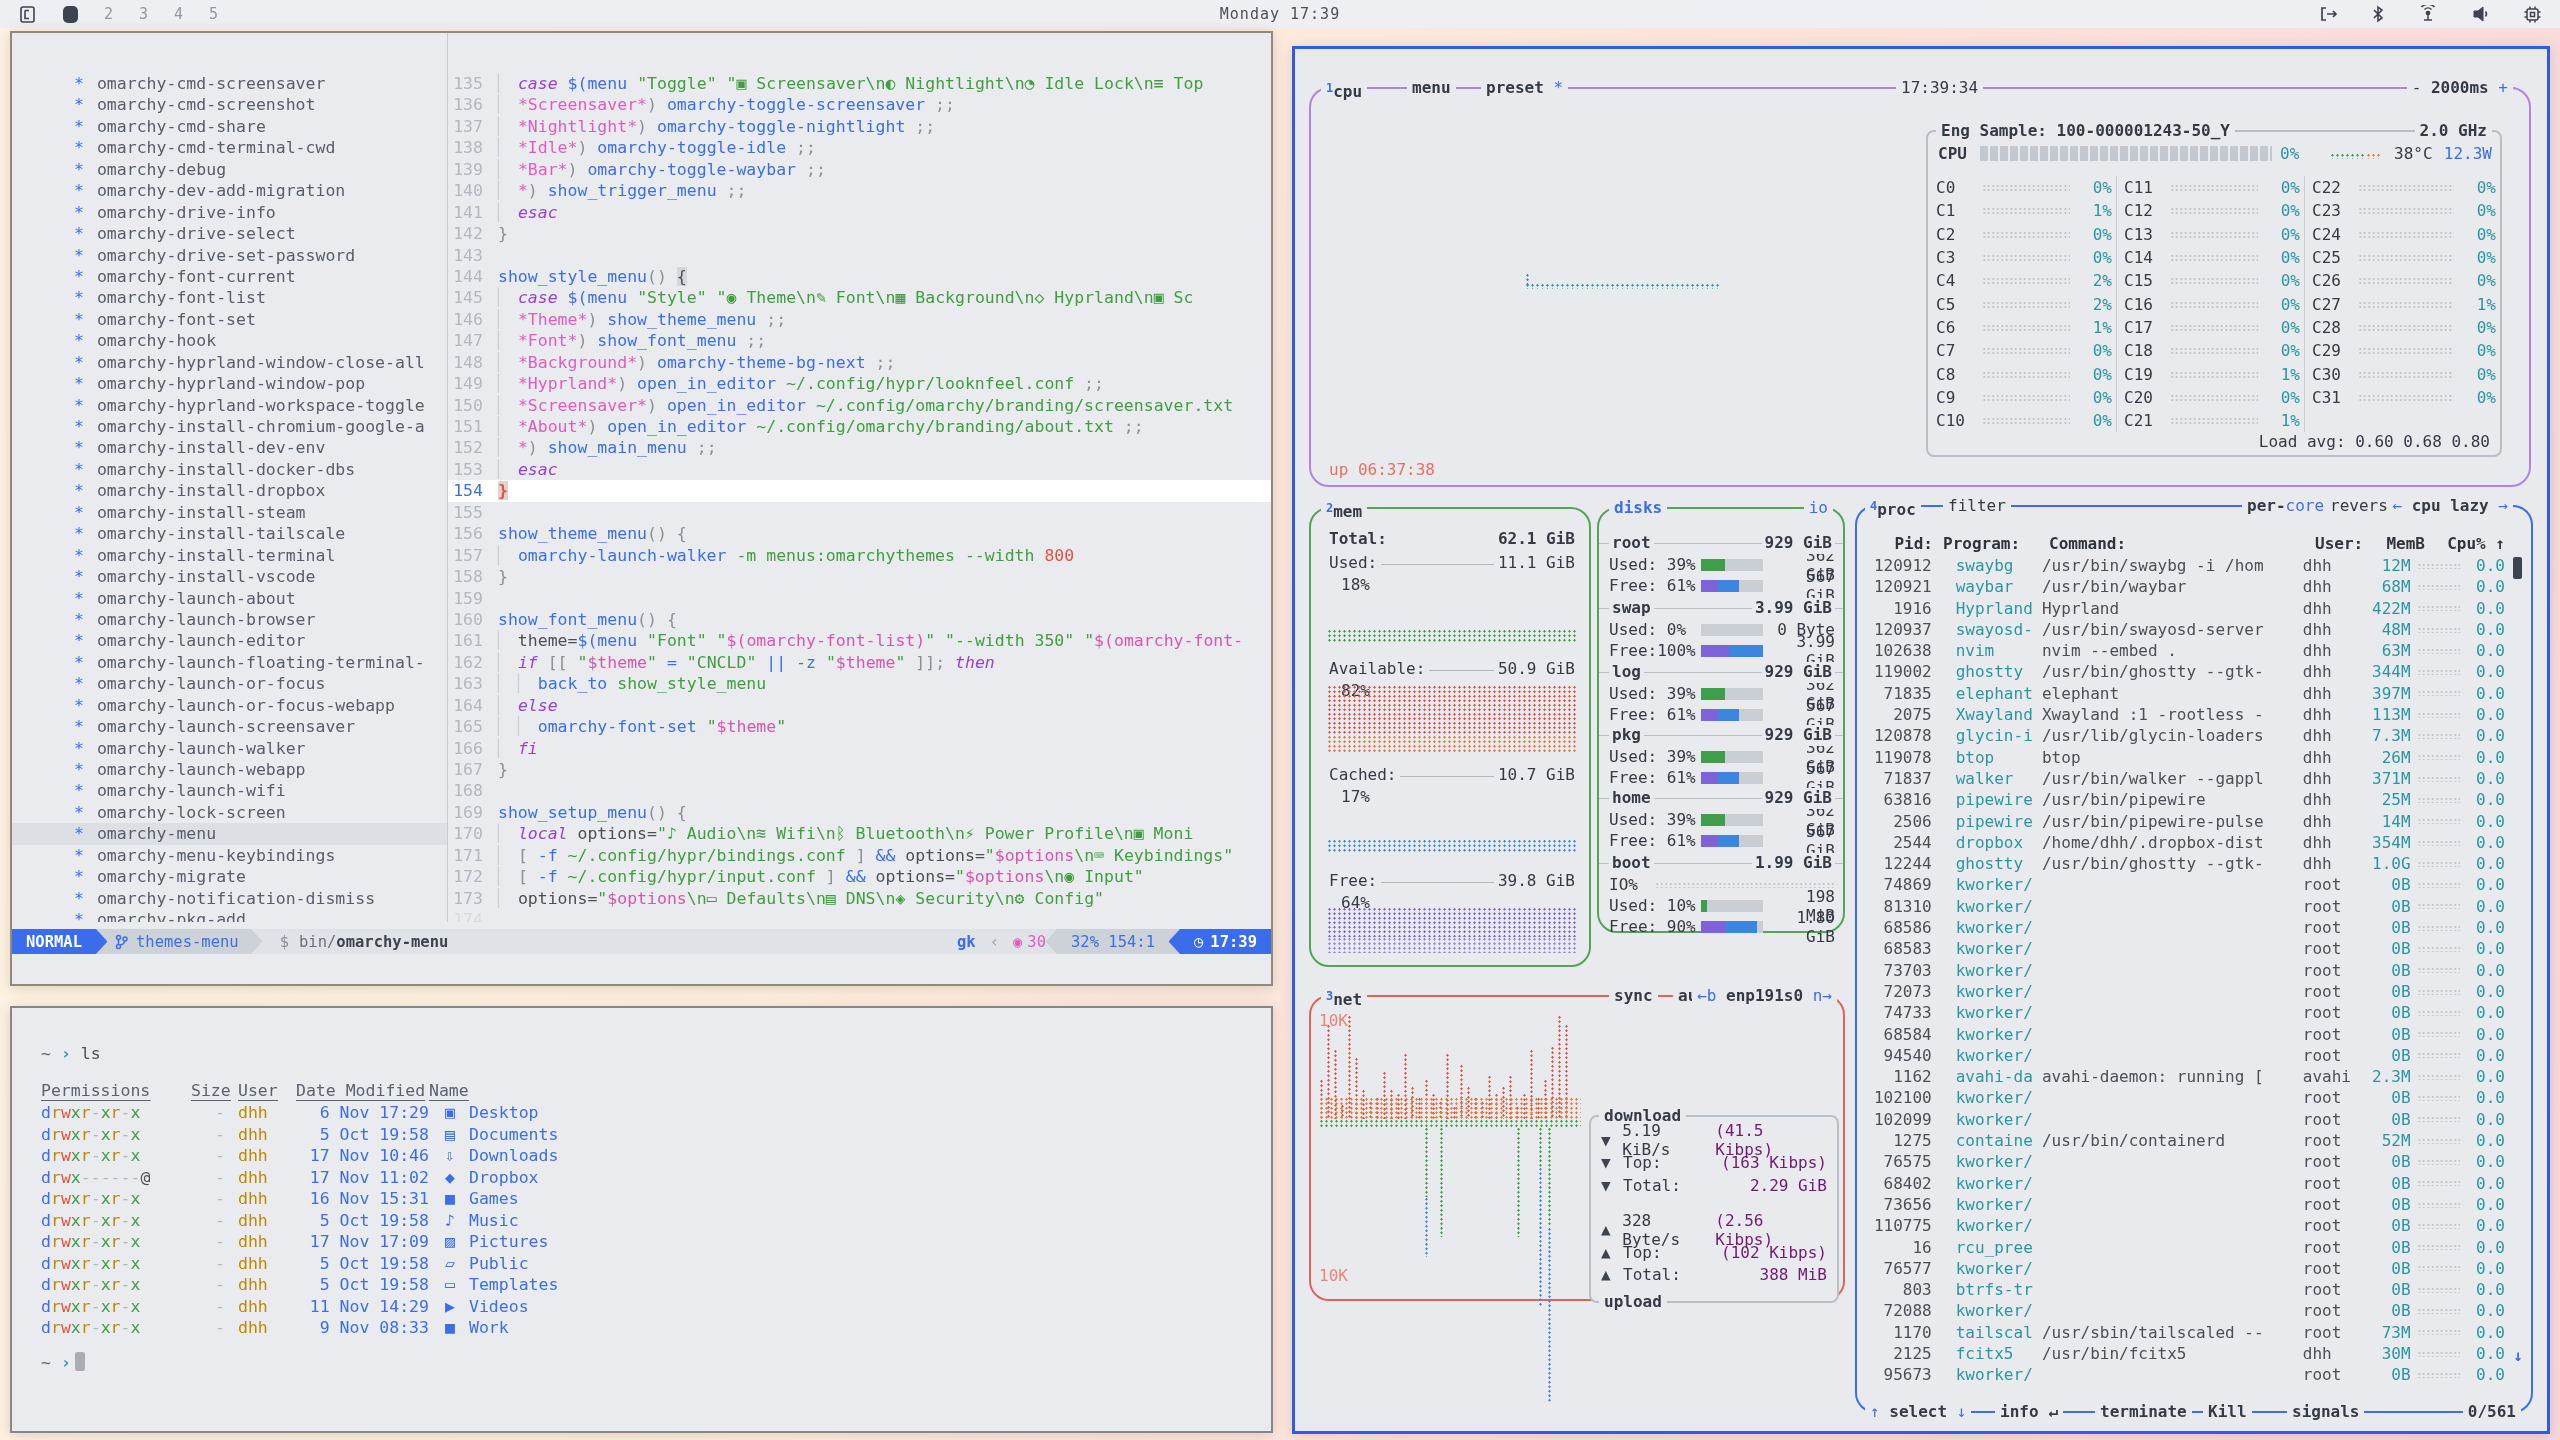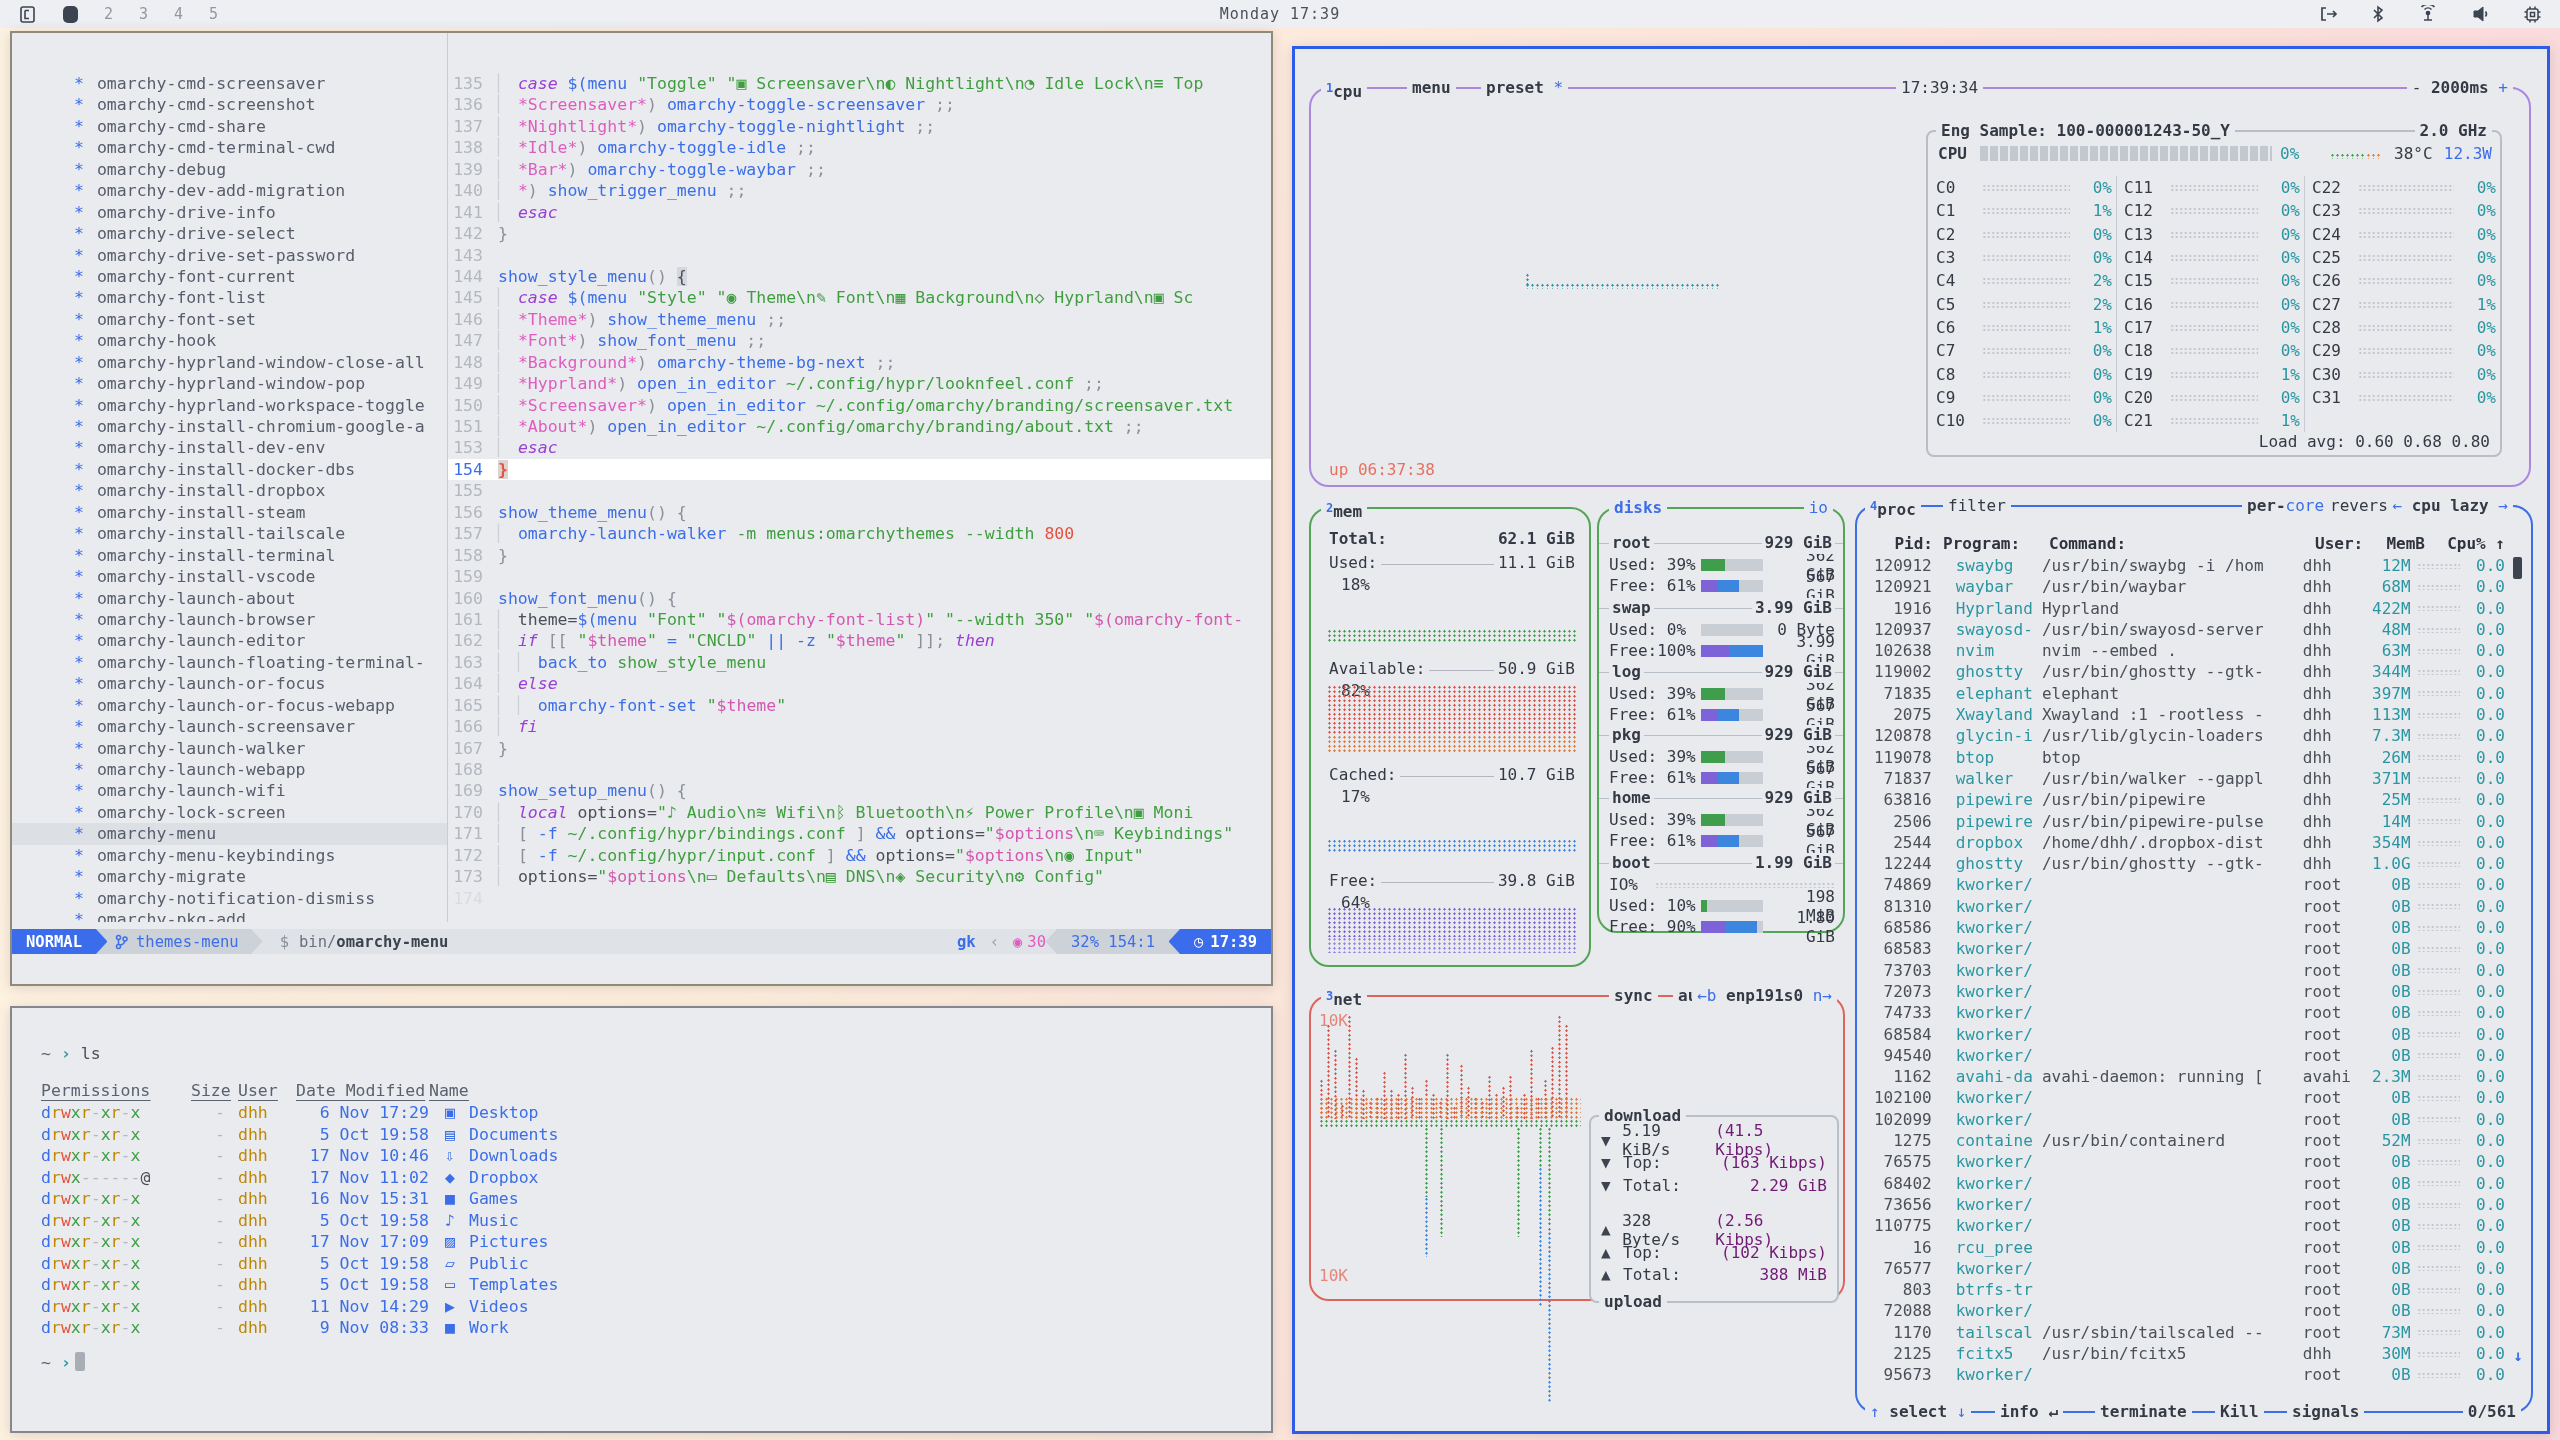--- a/index.html
+++ b/index.html
@@ -270,20 +270,21 @@
           <div class="code-row"><span class="gut">142</span><span class="ctoks"><span class="tk-pun">}</span></span></div>
           <div class="code-row"><span class="gut">143</span><span class="ctoks"></span></div>
           <div class="code-row"><span class="gut">144</span><span class="ctoks"><span class="tk-fn">show_style_menu</span><span class="tk-pun">() </span><span class="tk-bhl">{</span></span></div>
           <div class="code-row"><span class="gut">145</span><span class="ctoks"><span class="tk-guide">▏</span><span class="tk-txt"> </span><span class="tk-kw">case</span><span class="tk-txt"> </span><span class="tk-op">$(</span><span class="tk-fn">menu</span><span class="tk-txt"> </span><span class="tk-str">"Style"</span><span class="tk-txt"> </span><span class="tk-str">"◉ Theme\n✎ Font\n▦ Background\n◇ Hyprland\n▣ Sc</span></span></div>
           <div class="code-row"><span class="gut">146</span><span class="ctoks"><span class="tk-guide">▏</span><span class="tk-txt"> </span><span class="tk-pat">*Theme*</span><span class="tk-pun">) </span><span class="tk-fn">show_theme_menu</span><span class="tk-pun"> ;;</span></span></div>
           <div class="code-row"><span class="gut">147</span><span class="ctoks"><span class="tk-guide">▏</span><span class="tk-txt"> </span><span class="tk-pat">*Font*</span><span class="tk-pun">) </span><span class="tk-fn">show_font_menu</span><span class="tk-pun"> ;;</span></span></div>
           <div class="code-row"><span class="gut">148</span><span class="ctoks"><span class="tk-guide">▏</span><span class="tk-txt"> </span><span class="tk-pat">*Background*</span><span class="tk-pun">) </span><span class="tk-fn">omarchy-theme-bg-next</span><span class="tk-pun"> ;;</span></span></div>
           <div class="code-row"><span class="gut">149</span><span class="ctoks"><span class="tk-guide">▏</span><span class="tk-txt"> </span><span class="tk-pat">*Hyprland*</span><span class="tk-pun">) </span><span class="tk-fn">open_in_editor</span><span class="tk-str"> ~/.config/hypr/looknfeel.conf</span><span class="tk-pun"> ;;</span></span></div>
           <div class="code-row"><span class="gut">150</span><span class="ctoks"><span class="tk-guide">▏</span><span class="tk-txt"> </span><span class="tk-pat">*Screensaver*</span><span class="tk-pun">) </span><span class="tk-fn">open_in_editor</span><span class="tk-str"> ~/.config/omarchy/branding/screensaver.txt</span></span></div>
           <div class="code-row"><span class="gut">151</span><span class="ctoks"><span class="tk-guide">▏</span><span class="tk-txt"> </span><span class="tk-pat">*About*</span><span class="tk-pun">) </span><span class="tk-fn">open_in_editor</span><span class="tk-str"> ~/.config/omarchy/branding/about.txt</span><span class="tk-pun"> ;;</span></span></div>
+          <div class="code-row"><span class="gut">152</span><span class="ctoks"><span class="tk-guide">▏</span><span class="tk-txt"> </span><span class="tk-pat">*</span><span class="tk-pun">) </span><span class="tk-fn">show_main_menu</span><span class="tk-pun"> ;;</span></span></div>
           <div class="code-row"><span class="gut">153</span><span class="ctoks"><span class="tk-guide">▏</span><span class="tk-txt"> </span><span class="tk-kw">esac</span></span></div>
           <div class="code-row cur"><span class="gut">154</span><span class="ctoks"><span class="tk-brd">}</span></span></div>
           <div class="code-row"><span class="gut">155</span><span class="ctoks"></span></div>
           <div class="code-row"><span class="gut">156</span><span class="ctoks"><span class="tk-fn">show_theme_menu</span><span class="tk-pun">() {</span></span></div>
           <div class="code-row"><span class="gut">157</span><span class="ctoks"><span class="tk-guide">▏</span><span class="tk-txt"> </span><span class="tk-fn">omarchy-launch-walker</span><span class="tk-str"> -m menus:omarchythemes --width </span><span class="tk-num">800</span></span></div>
           <div class="code-row"><span class="gut">158</span><span class="ctoks"><span class="tk-pun">}</span></span></div>
           <div class="code-row"><span class="gut">159</span><span class="ctoks"></span></div>
           <div class="code-row"><span class="gut">160</span><span class="ctoks"><span class="tk-fn">show_font_menu</span><span class="tk-pun">() {</span></span></div>
           <div class="code-row"><span class="gut">161</span><span class="ctoks"><span class="tk-guide">▏</span><span class="tk-txt"> theme=</span><span class="tk-op">$(</span><span class="tk-fn">menu</span><span class="tk-txt"> </span><span class="tk-str">"Font"</span><span class="tk-txt"> </span><span class="tk-str">"</span><span class="tk-var">$(omarchy-font-list)</span><span class="tk-str">"</span><span class="tk-txt"> </span><span class="tk-str">"--width 350"</span><span class="tk-txt"> </span><span class="tk-str">"</span><span class="tk-var">$(omarchy-font-</span></span></div>
           <div class="code-row"><span class="gut">162</span><span class="ctoks"><span class="tk-guide">▏</span><span class="tk-txt"> </span><span class="tk-kw">if</span><span class="tk-pun"> [[ </span><span class="tk-str">"</span><span class="tk-var">$theme</span><span class="tk-str">"</span><span class="tk-txt"> </span><span class="tk-op">=</span><span class="tk-txt"> </span><span class="tk-str">"CNCLD"</span><span class="tk-txt"> </span><span class="tk-op">||</span><span class="tk-txt"> </span><span class="tk-op">-z</span><span class="tk-txt"> </span><span class="tk-str">"</span><span class="tk-var">$theme</span><span class="tk-str">"</span><span class="tk-pun"> ]]; </span><span class="tk-kw">then</span></span></div>
@@ -886,18 +887,18 @@
           <div class="prow"><span class="p-pid">1170</span><span class="p-prog">tailscal</span><span class="p-cmd">/usr/sbin/tailscaled --</span><span class="p-user">root</span><span class="p-mem">73M</span><span class="p-dots"></span><span class="p-cpu">0.0</span></div>
           <div class="prow"><span class="p-pid">2125</span><span class="p-prog">fcitx5</span><span class="p-cmd">/usr/bin/fcitx5</span><span class="p-user">dhh</span><span class="p-mem">30M</span><span class="p-dots"></span><span class="p-cpu">0.0</span></div>
           <div class="prow"><span class="p-pid">95673</span><span class="p-prog">kworker/</span><span class="p-cmd"></span><span class="p-user">root</span><span class="p-mem">0B</span><span class="p-dots"></span><span class="p-cpu">0.0</span></div>
         </div>
       <div class="scrollthumb"></div>
       <div class="scrolldown">↓</div>
 
       <span class="chip bottom" style="left:8px"><span class="blue">↑ </span><span class="b">select</span><span class="blue"> ↓</span></span>
       <span class="chip bottom" style="left:138px"><span class="b">info ↵</span></span>
       <span class="chip bottom" style="left:238px"><span class="b">terminate</span></span>
-      <span class="chip bottom" style="left:358px"><span class="b">Kill</span></span>
+      <span class="chip bottom" style="left:346px"><span class="b">Kill</span></span>
       <span class="chip bottom" style="left:430px"><span class="b">signals</span></span>
       <span class="chip bottom" style="right:10px"><span class="b">0/561</span></span>
     </div>
   </section>
 </div>
 
 </body></html>

